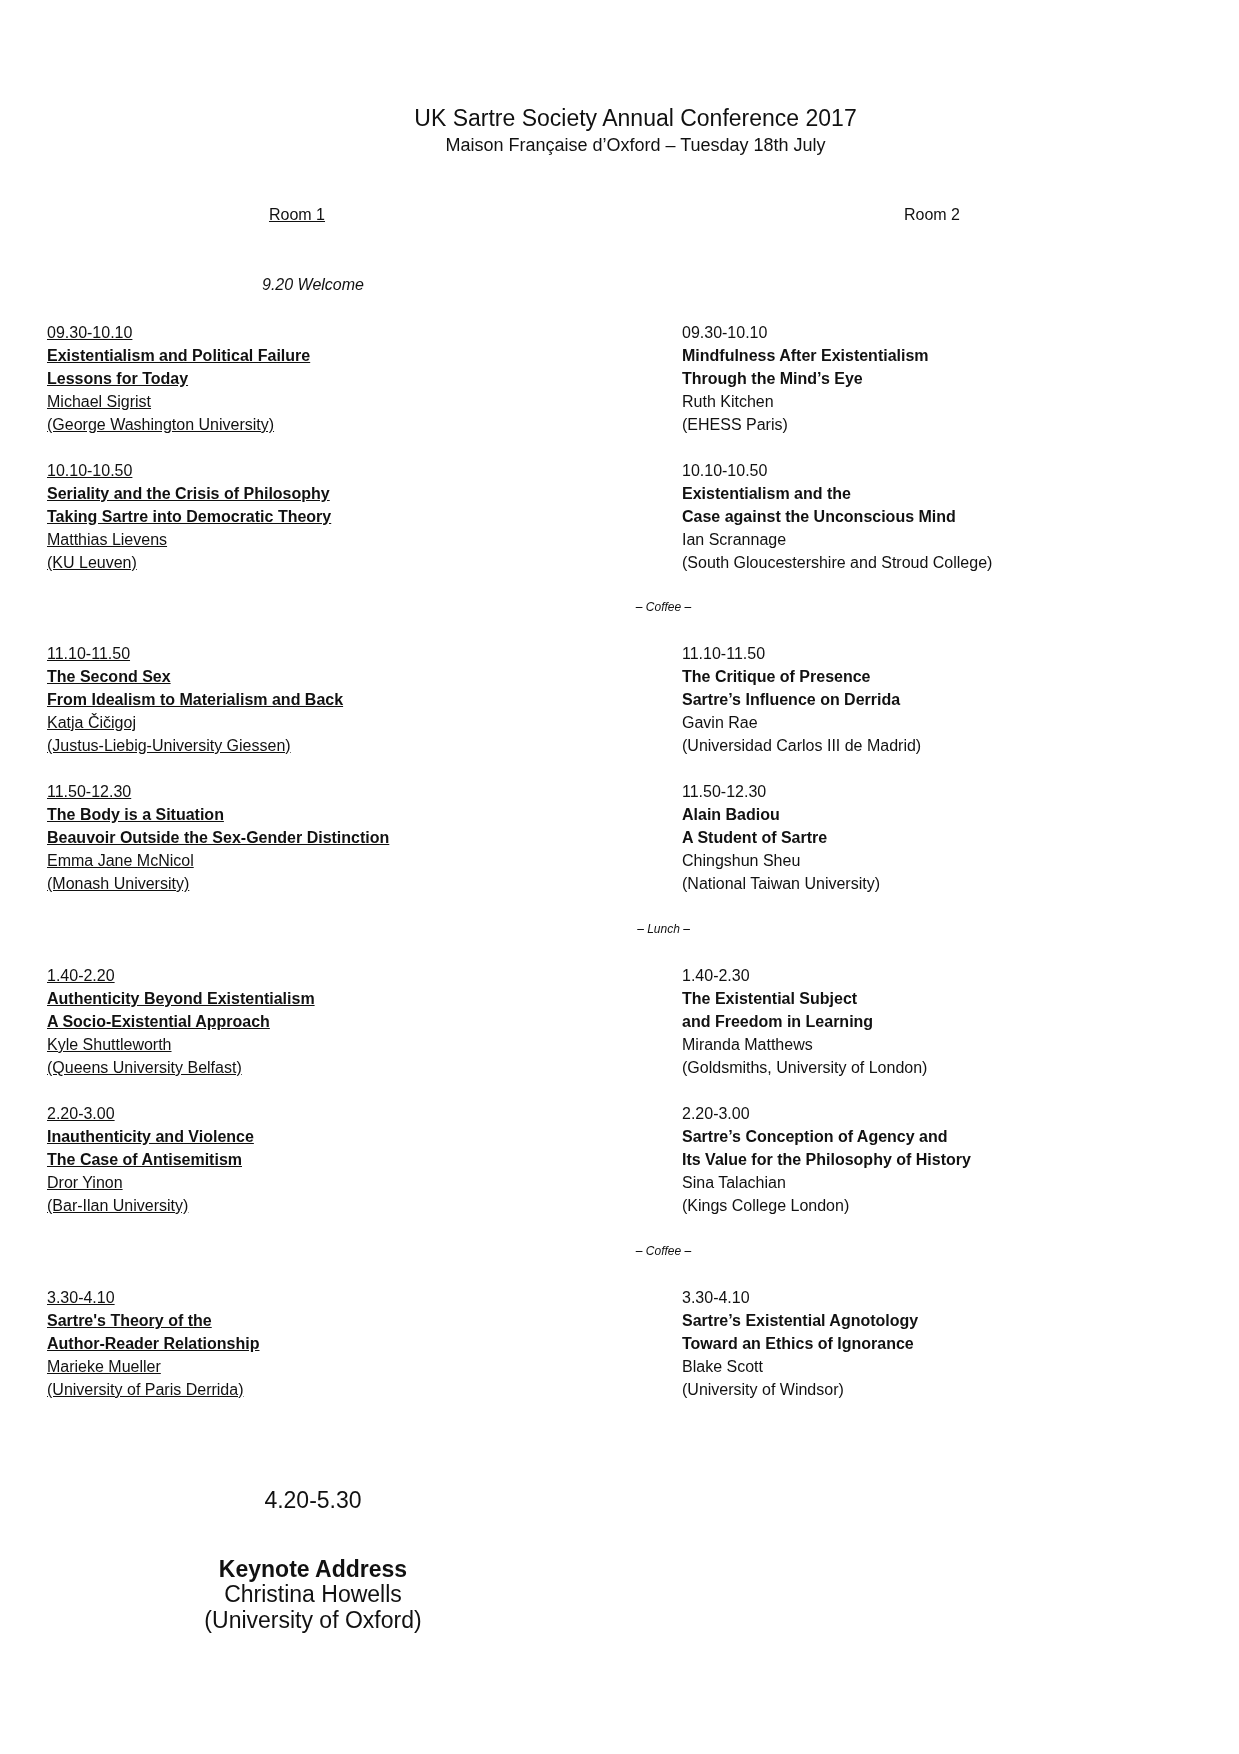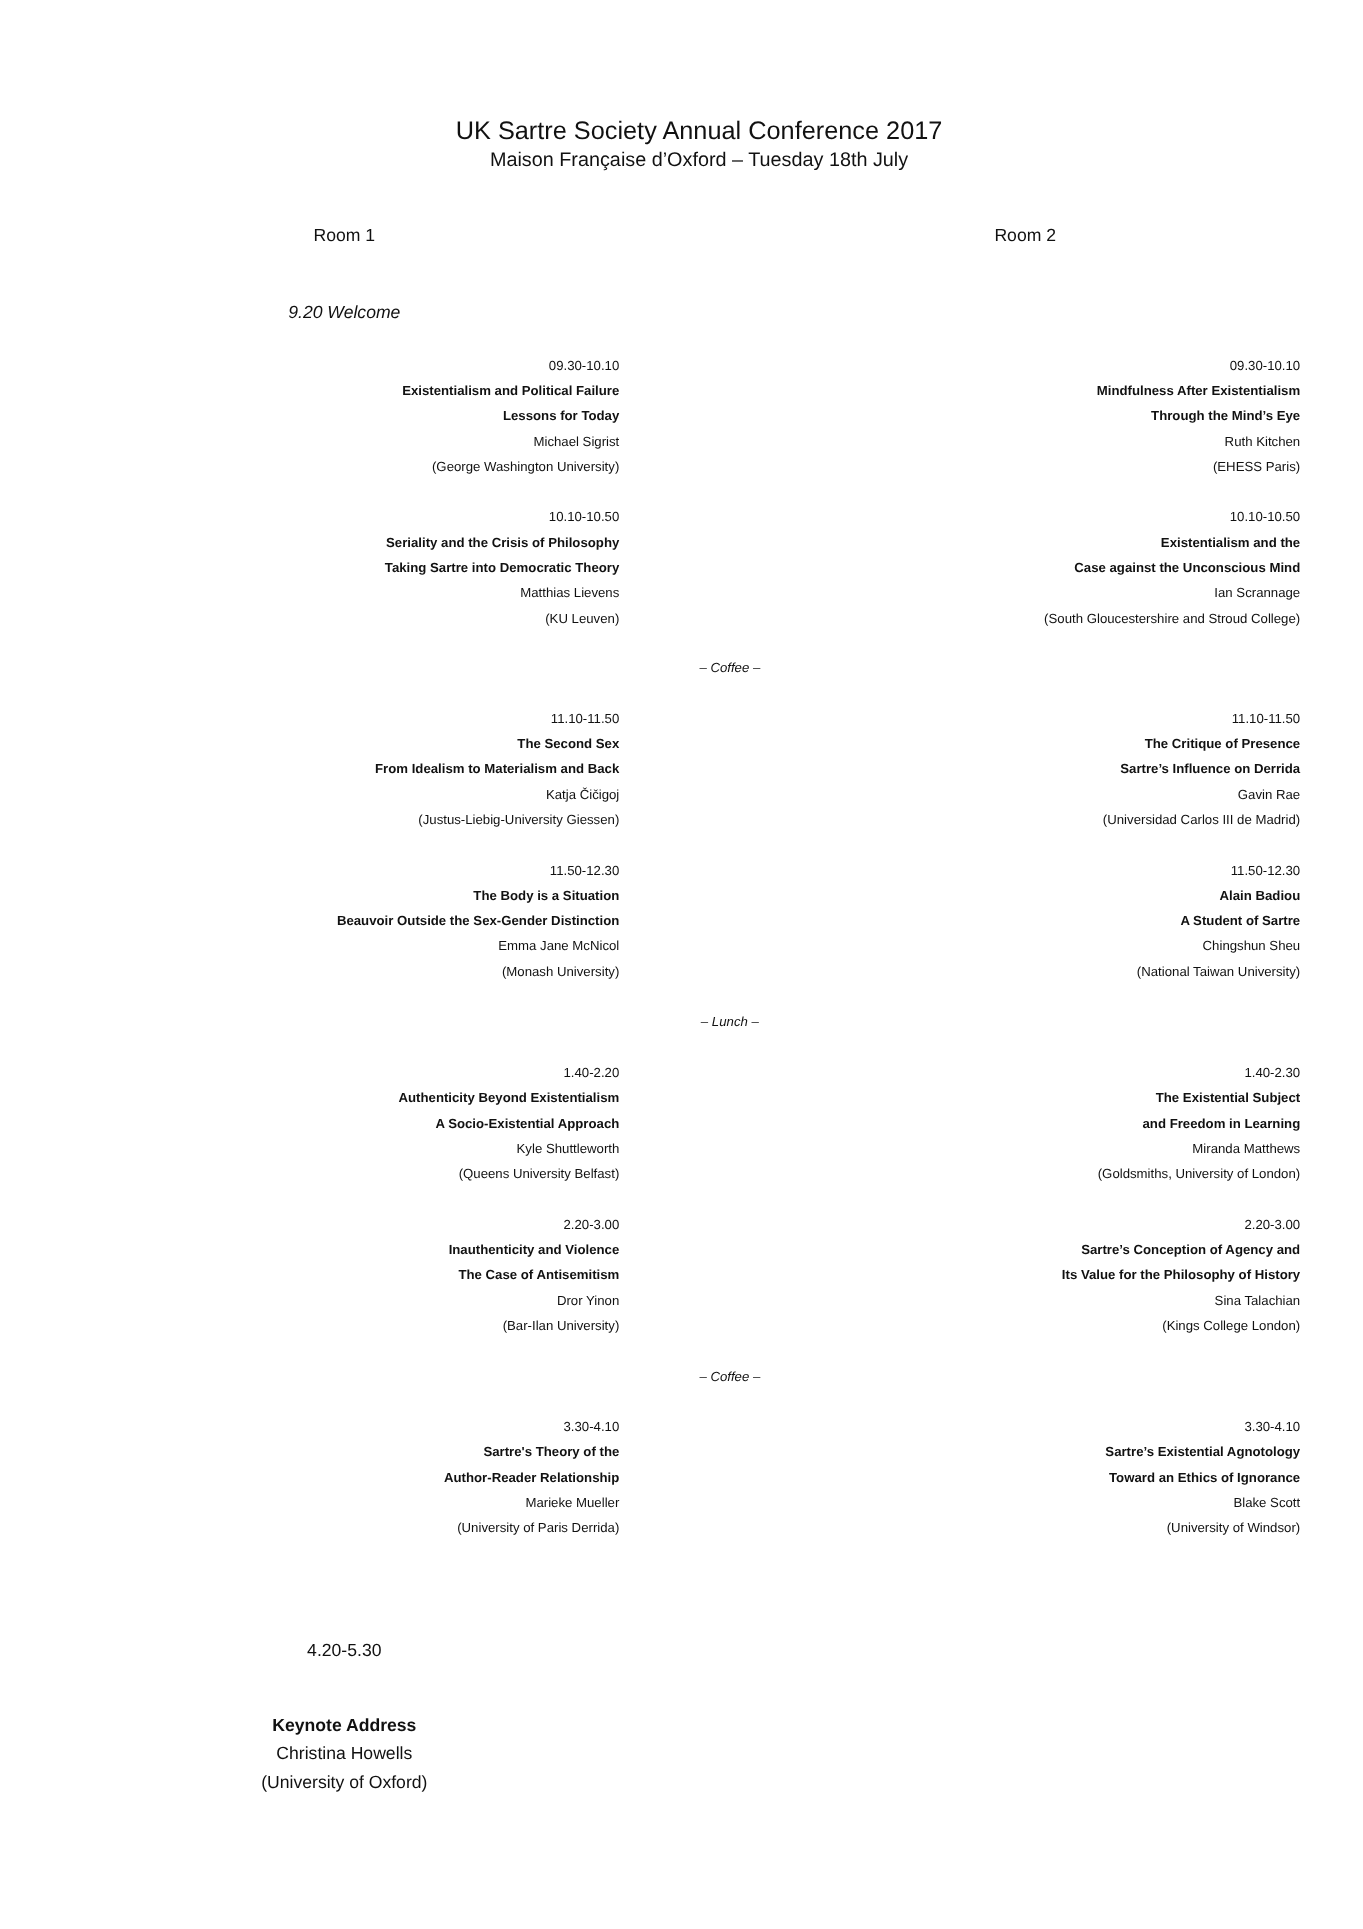--- a/index.html
+++ b/index.html
@@ -5,28 +5,28 @@
   html, body { margin: 0; padding: 0; background: #ffffff; }
   body {
     width: 1239px; height: 1754px; position: relative; overflow: hidden;
     font-family: "Liberation Sans", "DejaVu Sans", sans-serif;
     color: #111111;
   }
   .header { position: absolute; left: 16px; width: 1239px; top: 104px; text-align: center; }
   .title { font-size: 23px; line-height: 28px; }
   .subtitle { font-size: 18px; line-height: 26px; }
   .room { position: absolute; top: 204px; width: 500px; text-align: center; font-size: 16px; line-height: 22px; }
-  .col-left { left: 63px; }
+  .col-left { left: 47px; text-decoration: underline; }
   .col-right { left: 682px; }
   .welcome { position: absolute; top: 273px; width: 500px; left: 63px; text-align: center; font-style: italic; font-size: 16px; line-height: 23px; }
-  .session { position: absolute; width: 500px; text-align: right; font-size: 12px; line-height: 23px; }
+  .session { position: absolute; width: 500px; text-align: left; font-size: 16px; line-height: 23px; }
   .session div { white-space: nowrap; }
   .session .t { font-weight: bold; }
   .break { position: absolute; left: 0; width: 1239px; text-align: center; font-style: italic; font-size: 12px; line-height: 23px; margin-left: 44px; }
-  .keynote { position: absolute; left: 63px; top: 1488px; width: 500px; text-align: center; font-size: 16px; line-height: 25.5px; }
+  .keynote { position: absolute; left: 63px; top: 1488px; width: 500px; text-align: center; font-size: 23px; line-height: 25.5px; }
   .keynote .t { font-weight: bold; margin-top: 43px; }
 </style>
 </head>
 <body>
 
 <div class="header">
   <div class="title">UK Sartre Society Annual Conference 2017</div>
   <div class="subtitle">Maison Française d’Oxford – Tuesday 18th July</div>
 </div>
 

